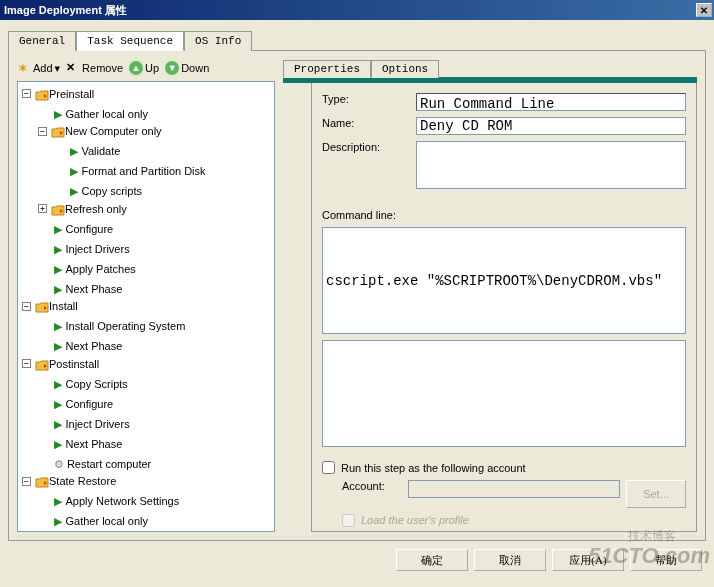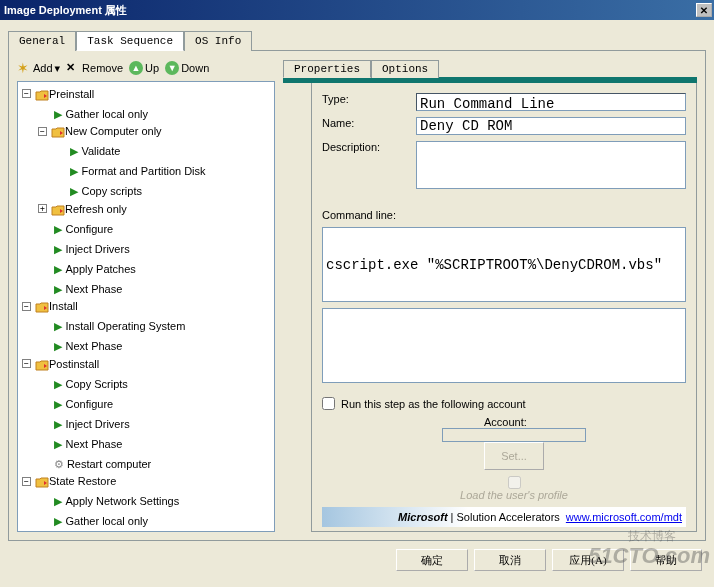--- a/index.html
+++ b/index.html
@@ -43,21 +43,21 @@
 .inner-content { border: 1px solid #919b9c; border-top: none; flex: 1; padding: 10px 10px 4px 10px; display: flex; flex-direction: column; gap: 6px; font-family: "Courier New", monospace; margin-left: 28px; }
 
 .field-row { display: flex; align-items: flex-start; gap: 4px; }
 .field-label { width: 90px; }
 .field-input { flex: 1; border: 1px solid #7f9db9; background: #fff; padding: 2px 3px; font-family: "Courier New", monospace; font-size: 14px; height: 18px; }
 .field-input.ro { background: #fff; border: 1px inset #7f9db9; }
 .field-textarea { flex: 1; border: 1px solid #7f9db9; background: #fff; height: 48px; resize: none; font-family: "Courier New", monospace; }
 
 .cb-row { display: flex; align-items: center; gap: 6px; margin-top: 8px; }
 .cb-row input { margin: 0; }
-.sub-row { display: flex; align-items: center; gap: 0; margin-left: 20px; flex-direction: column; }
+.sub-row { display: flex; gap: 6px; margin-left: 20px; }
 .sub-row .lbl { width: 60px; }
 .sub-row input[type=text] { flex: 1; border: 1px solid #7f9db9; background: #fff; height: 18px; }
 .sub-row input[disabled] { background: #ece9d8; color: #aca899; }
 .set-btn { width: 60px; height: 28px; border: 1px outset #fff; background: #ece9d8; cursor: pointer; color: #aca899; }
 .disabled-text { color: #aca899; margin-left: 20px; font-style: italic; }
 
 .banner { margin-top: auto; height: 20px; background: linear-gradient(to right, #a5c6e0 0%, #fff 40%, #fff 100%); display: flex; align-items: center; justify-content: flex-end; gap: 6px; padding: 0 4px; font-size: 10px; }
 .banner .ms { font-family: "Segoe UI", Arial; font-size: 11px; }
 .banner .ms b { font-weight: bold; font-style: italic; }
 .banner a { color: #0000ee; text-decoration: underline; }
@@ -292,24 +292,20 @@
         <div class="sub-row">
           <span class="lbl">Account:</span>
           <input type="text" disabled="" style="">
           <button class="set-btn" disabled="">Set...</button>
         </div>
         <div class="sub-row">
           <input type="checkbox" disabled="" style="">
           <span class="disabled-text" style="margin-left:0">Load the user's profile</span>
         </div>
 
-        <div class="banner">
-          <span class="ms"><b>Microsoft</b><span> | Solution Accelerators</span></span>
-          <a href="#">www.microsoft.com/mdt</a>
-        </div>
       </div>
     </div>
   </div>
 
   <div class="buttons">
     <button class="dlg-btn">确定</button>
     <button class="dlg-btn">取消</button>
     <button class="dlg-btn">应用(A)</button>
     <button class="dlg-btn">帮助</button>
   </div>

